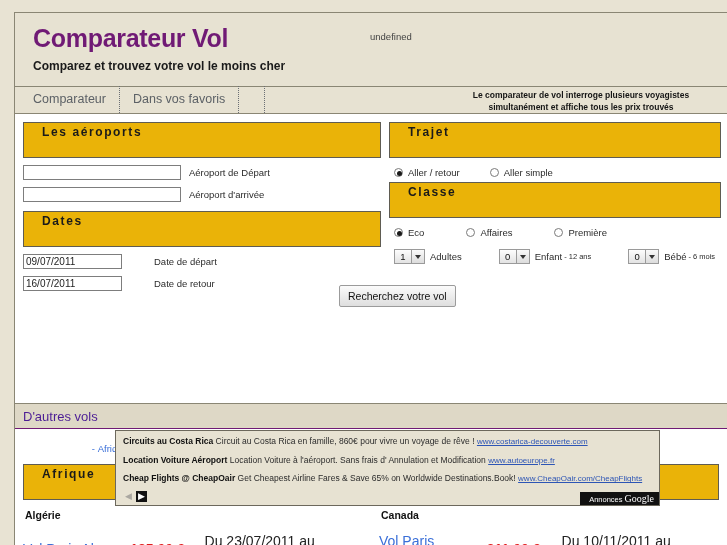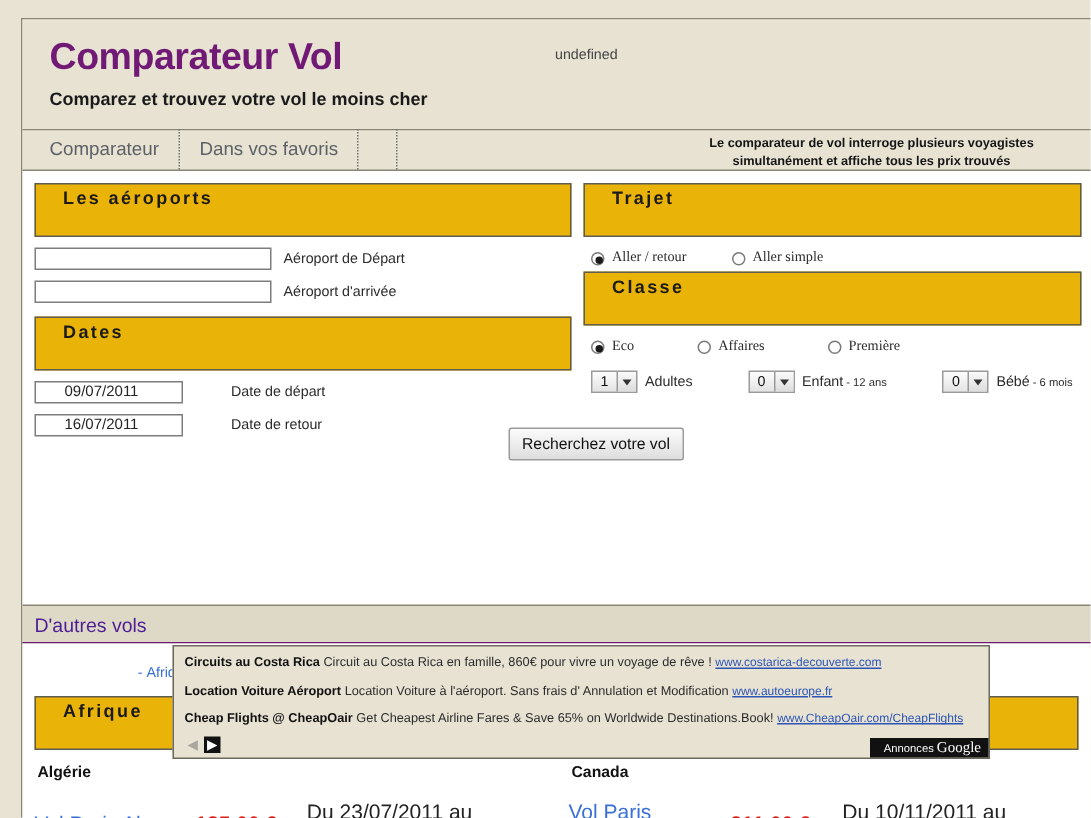--- a/index.html
+++ b/index.html
@@ -93,36 +93,36 @@
     letter-spacing:1.6px;
     color:#1a1a1a;
   }
   .field-row { display:flex; align-items:center; margin-top:7px; }
   .txt-input {
     height:15px;
     border:1px solid #7d7d7d;
     background:#fff;
     font-family:"Liberation Sans", sans-serif;
     font-size:10px;
-    padding:0 19px;
+    padding:0 2px;
     color:#222;
     outline:none;
   }
   .input-wide { width:158px; }
   .input-date { width:99px; }
   .field-label {
     font-size:9.5px;
     color:#2b2b2b;
     margin-left:8px;
     white-space:nowrap;
   }
   .field-label.lbl-date { margin-left:32px; }
   .panel-gap { height:9px; }
 
-  .radio-row { display:flex; align-items:flex-start; margin-top:9px; margin-bottom:4px; padding-left:5px;font-family:Liberation Serif, serif; }
+  .radio-row { display:flex; align-items:flex-start; margin-top:9px; margin-bottom:4px; padding-left:5px; }
   .radio-item { display:flex; align-items:center; margin-right:18px; font-size:9.5px; color:#2b2b2b; white-space:nowrap; }
   .radio-item .radio {
     width:9px; height:9px; border-radius:50%;
     border:1px solid #7a7a7a; background:#fff;
     margin-right:5px; position:relative; flex:none;
   }
   .radio-item.checked .radio:after {
     content:""; position:absolute; left:2px; top:2px;
     width:5px; height:5px; border-radius:50%; background:#1a1a1a;
   }

